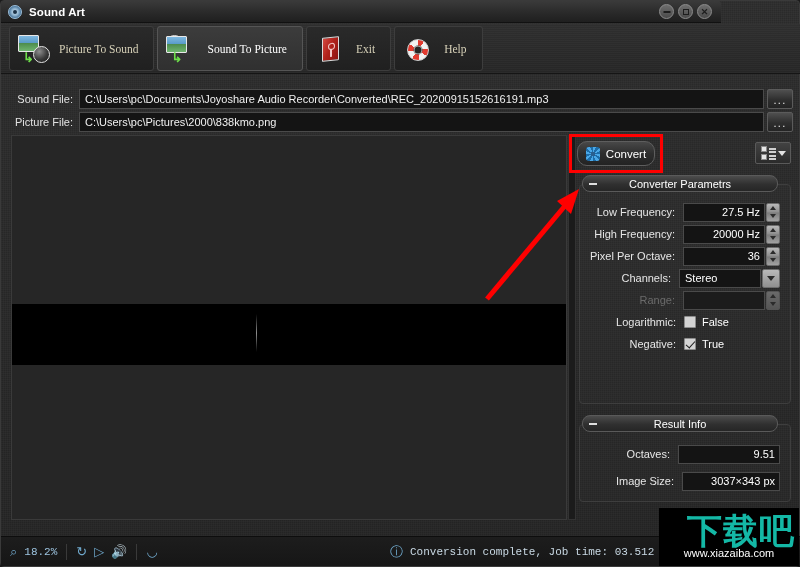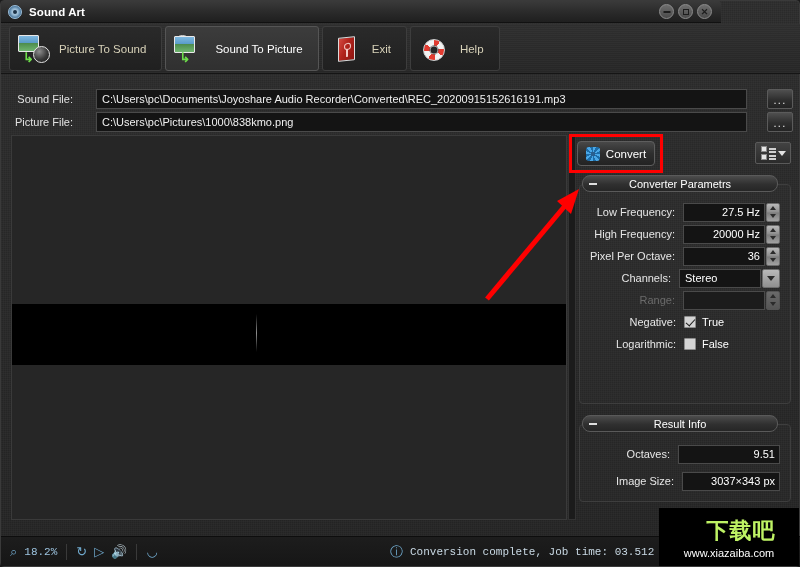--- a/index.html
+++ b/index.html
@@ -76,21 +76,21 @@
     background: linear-gradient(180deg, #2a2a2a 0%, #202020 100%);
     color: #d7d1b8;
     font-size: 11.5px;
     cursor: pointer;
   }
   .tab.active {
     background: linear-gradient(180deg, #3c3c3c 0%, #303030 100%);
     border-color: #555;
     color: #ffffff;
   }
-  .tab .lbl { white-space: nowrap; }
+  .tab .lbl { white-space: nowrap; font-family: Liberation Serif, serif; }
   .ticon { width: 32px; height: 30px; position: relative; flex: none; }
 
   
   .ic-photo {
     position: absolute; width: 21px; height: 17px; left: 0; top: 2px;
     background: linear-gradient(180deg, #7fb8e0 0%, #5a9cc9 45%, #4c8a4c 46%, #6fb56f 100%);
     border: 1.5px solid #e8e8e8; border-radius: 1px;
   }
   .ic-speaker {
     position: absolute; width: 17px; height: 17px; border-radius: 50%;
@@ -129,21 +129,21 @@
     border-radius: 50%; border: 1.5px solid #f3c9c6;
   }
   .ic-door::before {
     content: ""; position: absolute; left: 7px; top: 11px; width: 1.6px; height: 8px;
     background: #f3c9c6;
   }
 
   
   .filerow {
     position: absolute; left: 8px; width: 784px; height: 22px;
-    display: flex; align-items: center; gap: 17px;
+    display: flex; align-items: center;
   }
   #row-sound { top: 87px; }
   #row-pic   { top: 110px; }
   .filelabel {
     width: 70px; text-align: right; color: #e2e2e2; font-size: 11px; padding-right: 6px;
     flex: none;
   }
   .fileinput {
     flex: 1; height: 20px;
     background: #141414;
@@ -179,21 +179,21 @@
   }
   #vscroll-canvas {
     position: absolute; left: 567px; top: 134px; width: 8px; height: 385px;
     background: #1b1b1b; border: 1px solid #333;
   }
 
   
   #convert-btn {
     position: absolute; left: 576px; top: 140px; width: 78px; height: 25px;
     display: flex; align-items: center; justify-content: center; gap: 6px;
-    border: 1px solid #5e5e5e; border-radius: 4px;
+    border: 1px solid #5e5e5e; border-radius: 10px;
     background: linear-gradient(180deg, #484848 0%, #2e2e2e 50%, #232323 100%);
     color: #ffffff; font-size: 11.5px; cursor: pointer;
   }
   .gear {
     width: 14px; height: 14px; flex: none;
     background: radial-gradient(circle at 50% 50%, #2a5f8f 0%, #2a5f8f 22%, transparent 23%),
                 conic-gradient(#4aa8e8 0deg 22deg, #1d6ca8 22deg 45deg, #4aa8e8 45deg 67deg, #1d6ca8 67deg 90deg,
                                #4aa8e8 90deg 112deg, #1d6ca8 112deg 135deg, #4aa8e8 135deg 157deg, #1d6ca8 157deg 180deg,
                                #4aa8e8 180deg 202deg, #1d6ca8 202deg 225deg, #4aa8e8 225deg 247deg, #1d6ca8 247deg 270deg,
                                #4aa8e8 270deg 292deg, #1d6ca8 292deg 315deg, #4aa8e8 315deg 337deg, #1d6ca8 337deg 360deg);
@@ -320,21 +320,21 @@
   }
   #status-msg .sb-txt { color: #c9d9e4; }
 
   
   #watermark {
     position: absolute; right: 0; bottom: 0; width: 140px; height: 58px;
     background: #000; display: flex; flex-direction: column;
     align-items: center; justify-content: center;
   }
   #wm-cn {
-    color: #bef264; font-size: 22px; font-weight: bold; line-height: 32px;
+    color: #14b8a6; font-size: 35px; font-weight: bold; line-height: 32px;
     letter-spacing: 1px; font-family: "DejaVu Sans", sans-serif; margin-left: 24px;
   }
   #wm-url { color: #ffffff; font-size: 11px; line-height: 13px; }
 </style>
 </head>
 <body>
 
 <div id="app">
 
   <div id="titlebar">
@@ -384,21 +384,21 @@
     </div>
   </div>
 
   <div class="filerow" id="row-sound">
     <div class="filelabel">Sound File:</div>
     <div class="fileinput">C:\Users\pc\Documents\Joyoshare Audio Recorder\Converted\REC_20200915152616191.mp3</div>
     <div class="browse">...</div>
   </div>
   <div class="filerow" id="row-pic">
     <div class="filelabel">Picture File:</div>
-    <div class="fileinput">C:\Users\pc\Pictures\1000\838kmo.png</div>
+    <div class="fileinput">C:\Users\pc\Pictures\2000\838kmo.png</div>
     <div class="browse">...</div>
   </div>
 
   <div id="canvas-wrap">
     <div id="spectro">
       <div id="spectro-mark"></div>
     </div>
   </div>
   <div id="vscroll-canvas"></div>
 
@@ -472,34 +472,34 @@
     <div class="prow">
       <span class="plabel disabled">Range:</span>
       <span class="pfield empty"></span>
       <span class="spin disabled">
           <i class="ar up"></i>
           <i class="ar dn"></i>
         </span>
     </div>
 
     <div class="prow">
+      <span class="plabel">Logarithmic:</span>
+      <span class="cbrow" style="width:96px">
+        <span class="cbox"></span>
+        <span class="cbval">False</span>
+      </span>
+    </div>
+
+    <div class="prow">
       <span class="plabel">Negative:</span>
       <span class="cbrow" style="width:96px">
         <span class="cbox checked"></span>
         <span class="cbval">True</span>
       </span>
     </div>
-
-    <div class="prow">
-      <span class="plabel">Logarithmic:</span>
-      <span class="cbrow" style="width:96px">
-        <span class="cbox"></span>
-        <span class="cbval">False</span>
-      </span>
-    </div>
   </div>
 
   <div class="group" id="grp-result">
     <div class="group-head">
       <span class="group-collapse"></span>
       <span>Result Info</span>
     </div>
 
     <div style="padding-top:18px"></div>
 

